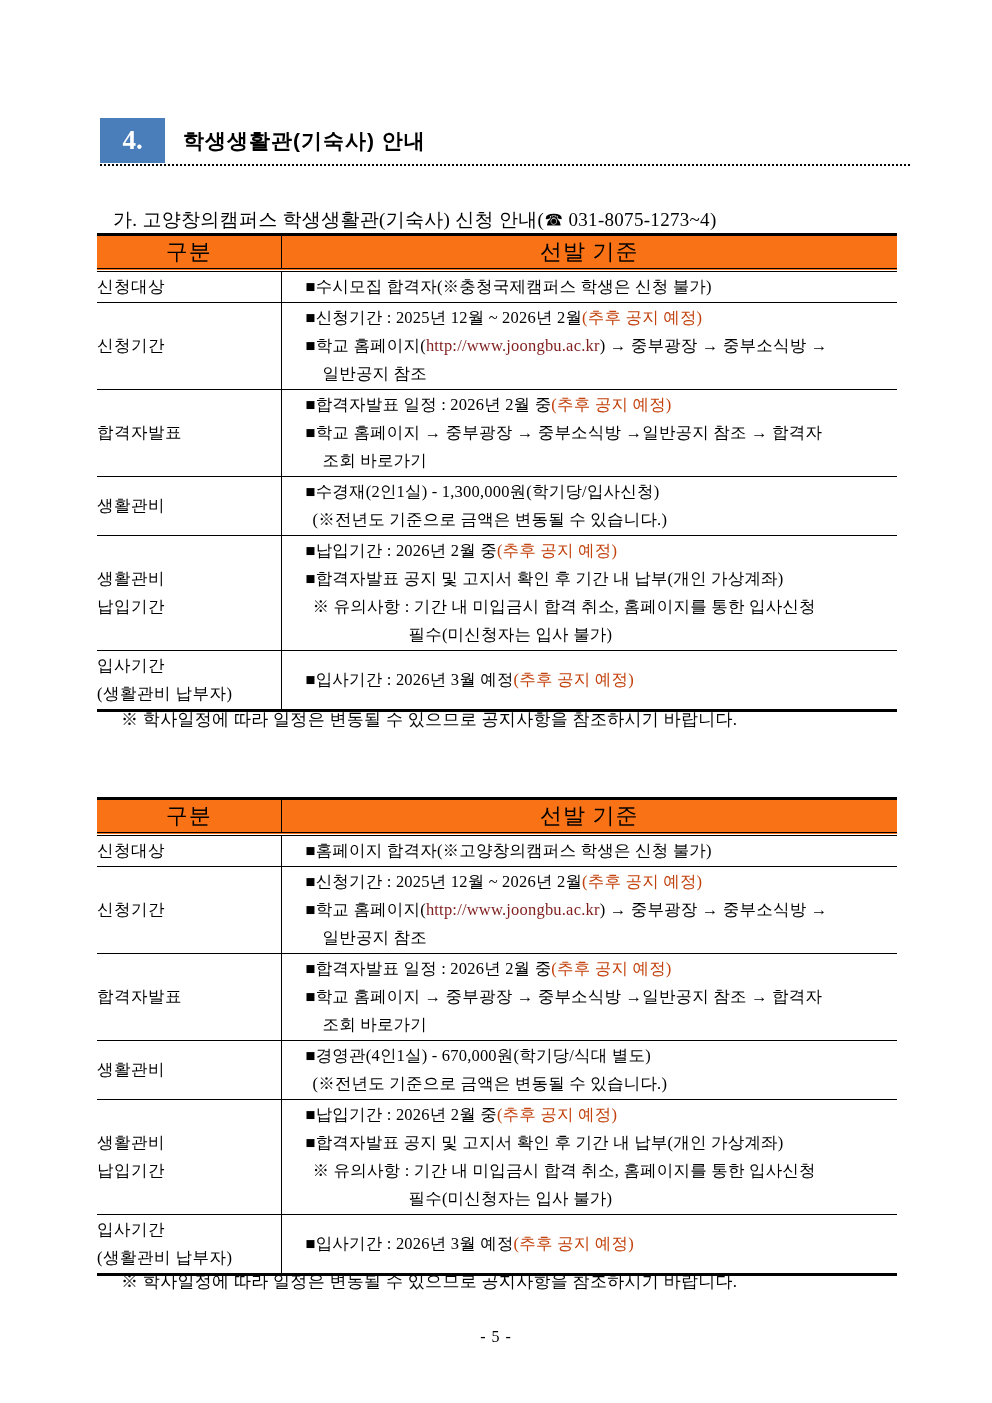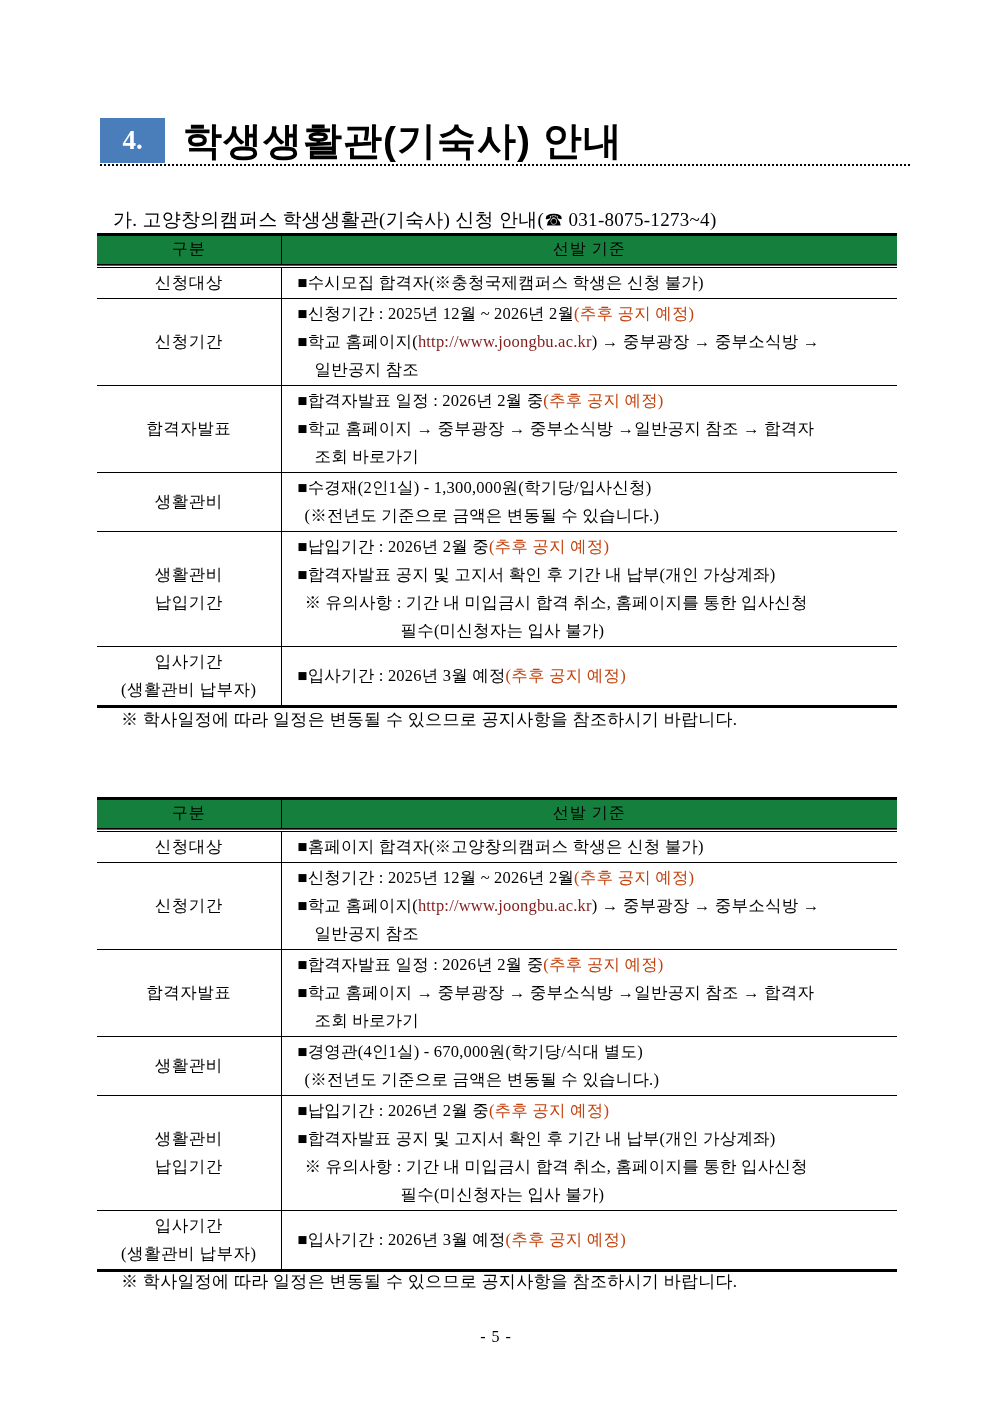--- a/index.html
+++ b/index.html
@@ -33,21 +33,21 @@
     display: flex;
     align-items: center;
     justify-content: center;
     font-size: 27px;
     font-weight: bold;
   }
   .doc-title {
     margin-left: 18px;
     font-family: "Liberation Sans", "DejaVu Sans", sans-serif;
     font-weight: bold;
-    font-size: 39px;
+    font-size: 21px;
     line-height: 45px;
     letter-spacing: 1px;
   }
 
   
   .section-title {
     position: absolute;
     left: 113px;
     font-size: 19px;
     letter-spacing: 0.3px;
@@ -63,39 +63,39 @@
     width: 800px;
     border-collapse: collapse;
     border-top: 3px solid #000;
     border-bottom: 3px solid #000;
     font-size: 16.5px;
   }
   #tableA { top: 233px; }
   #tableB { top: 797px; }
 
   .info-table th {
-    background: #15803d;
+    background: #f97316;
     font-weight: normal;
     height: 31px;
     border-bottom: 4px double #000;
     text-align: center;
-    font-size: 16px;
+    font-size: 22px;
     letter-spacing: 1px;
   }
   .info-table th.col-label, .info-table td.col-label {
     width: 184px;
     border-right: 1.5px solid #000;
   }
   .info-table td {
     border-top: 1.5px solid #000;
     vertical-align: middle;
     padding: 1px 0;
   }
-  td.col-label { text-align: center; }
-  td.content-cell { padding-left: 16px; }
+  td.col-label { text-align: left; }
+  td.content-cell { padding-left: 24px; }
   .lbl { line-height: 28px; letter-spacing: 0.5px; }
   .line { line-height: 28px; white-space: nowrap; letter-spacing: 0.2px; }
   .ind1 { padding-left: 17px; }
   .inds { padding-left: 7px; }
   .indb { padding-left: 103px; }
   .c-b { color: #c2410c; }
   .c-p { color: #7f1d1d; }
 
   
   .note {

